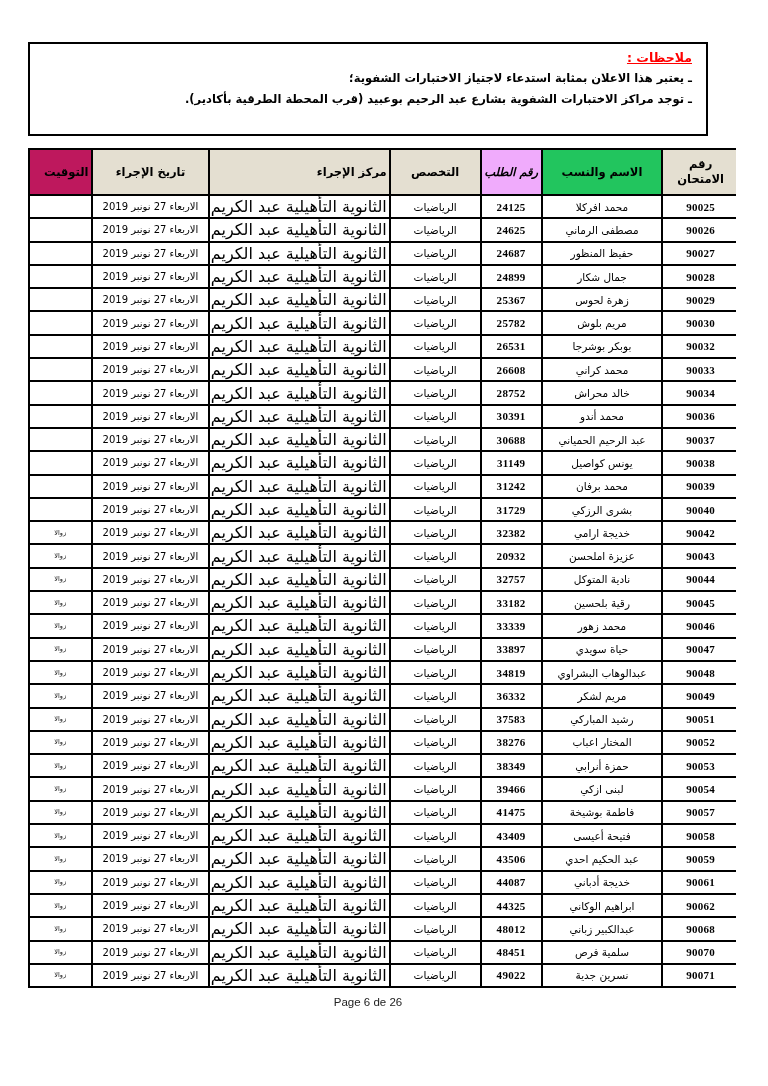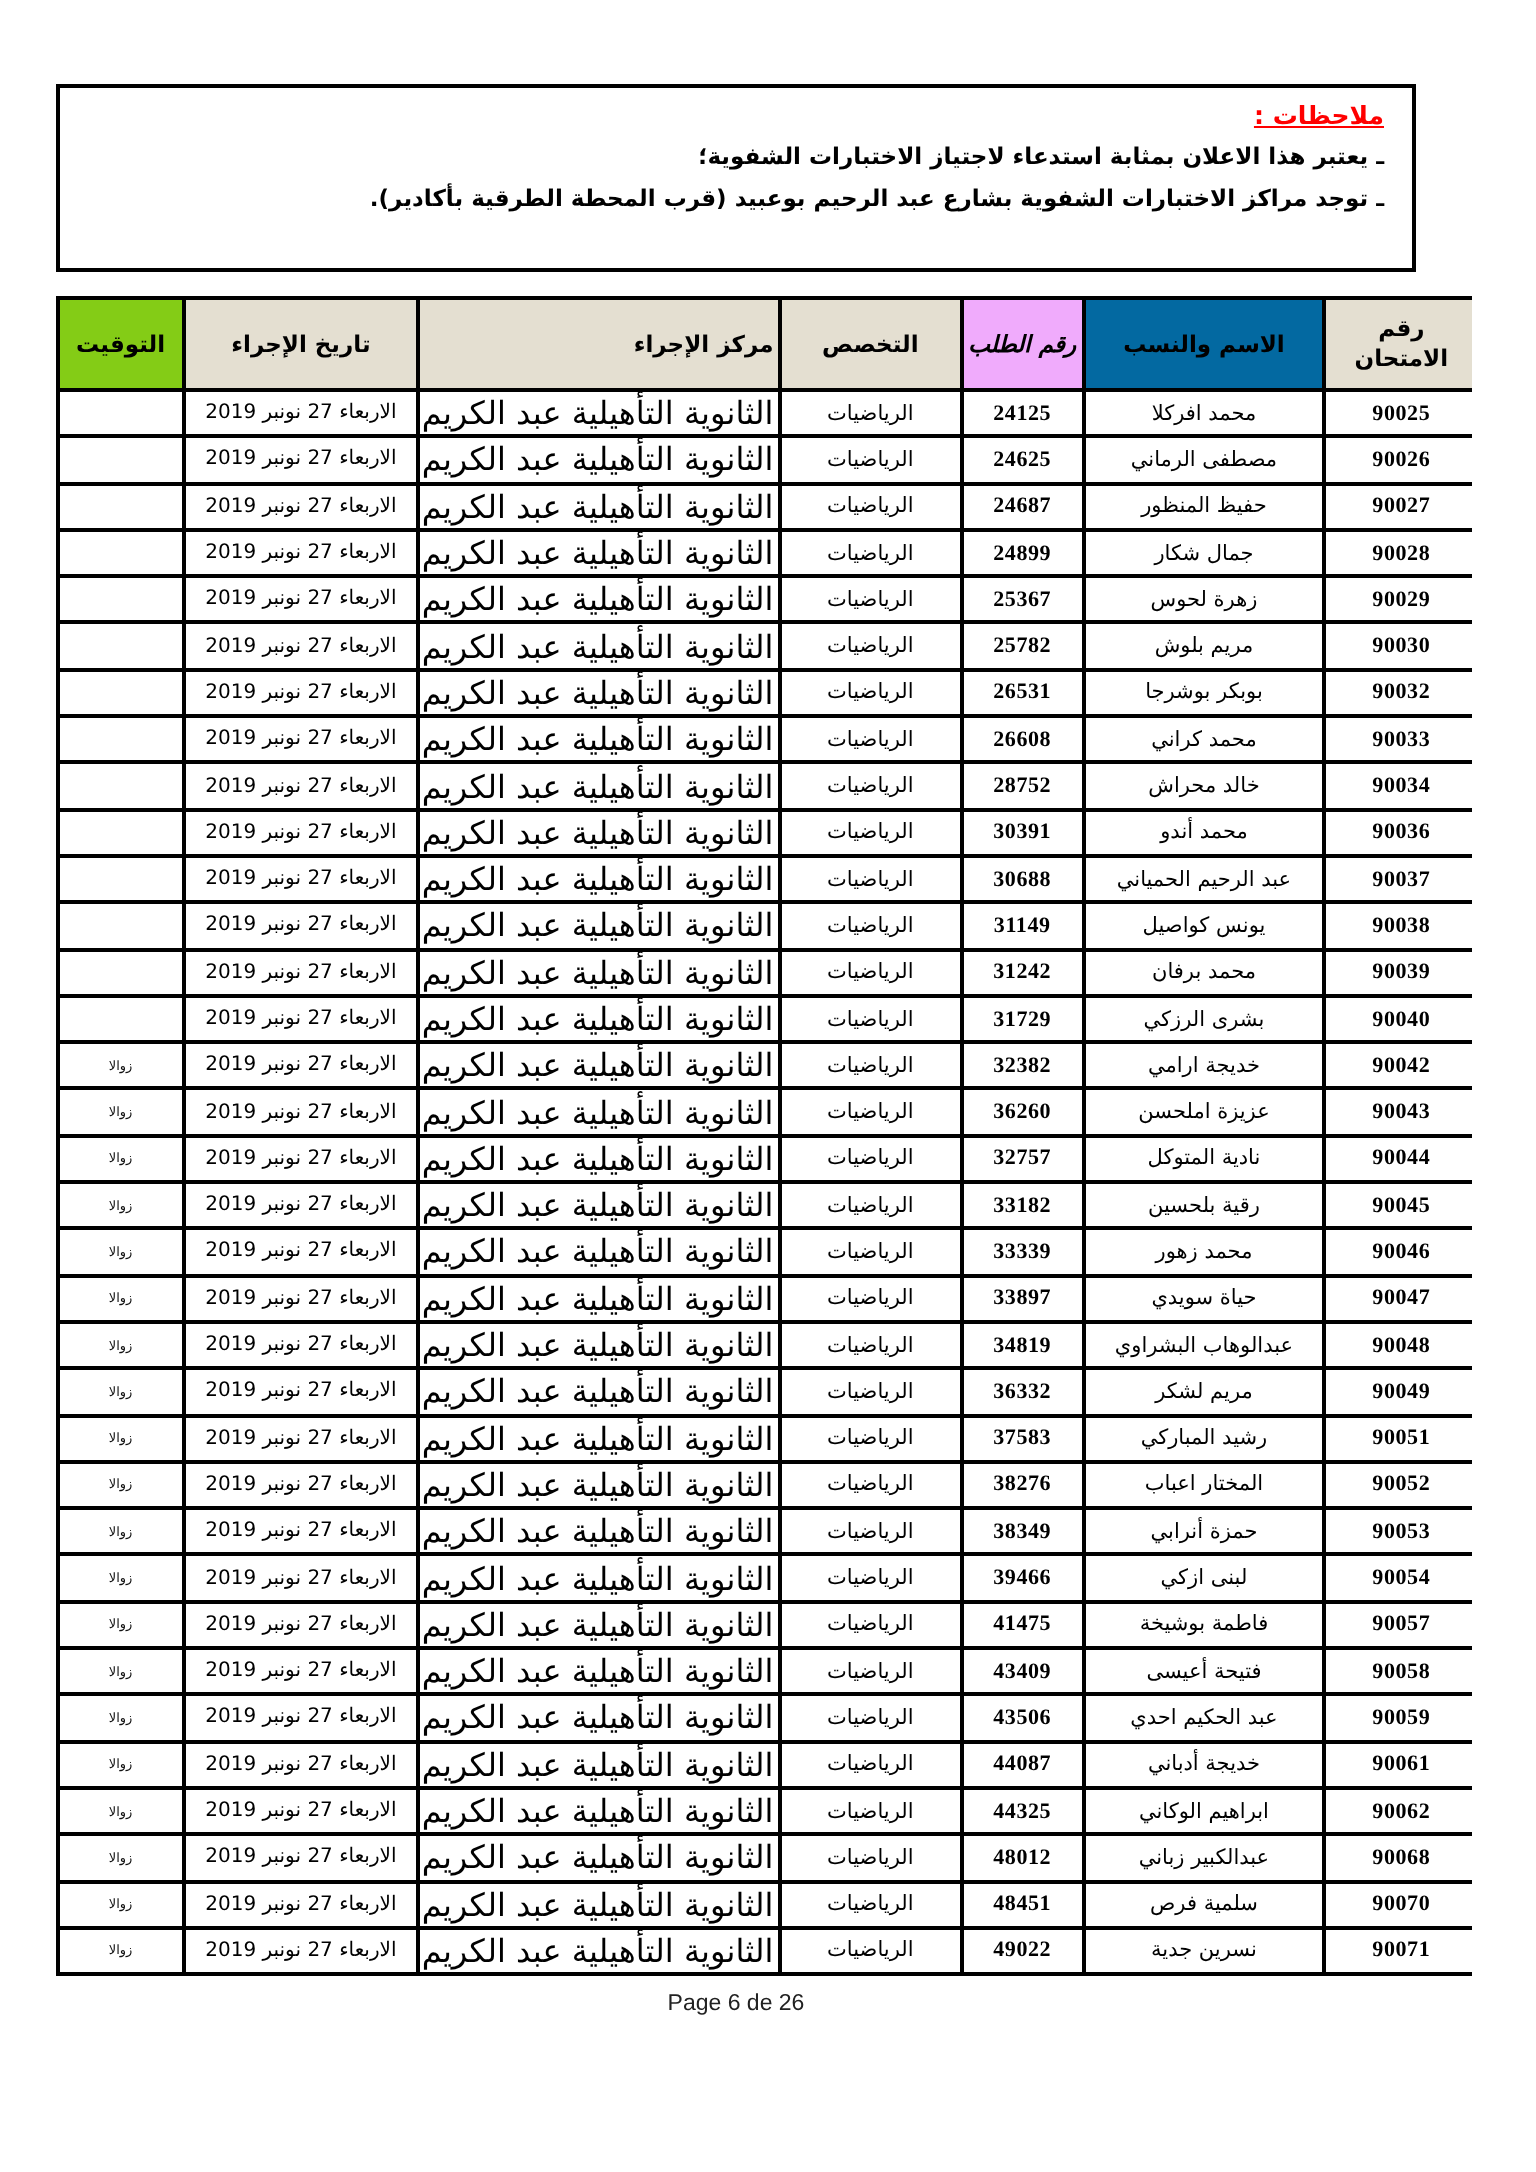--- a/index.html
+++ b/index.html
@@ -98,26 +98,26 @@
       <col style="width:17.0%">
       <col style="width:8.6%">
       <col style="width:12.8%">
       <col style="width:25.4%">
       <col style="width:16.6%">
       <col style="width:8.8%">
     </colgroup>
     <thead>
       <tr>
         <th style="background: rgb(228, 223, 209);">رقم الامتحان</th>
-        <th style="background: #0369a1;">الاسم والنسب</th>
+        <th style="background: #22c55e;">الاسم والنسب</th>
         <th style="background: #f0abfc; font-style: italic;">رقم الطلب</th>
         <th style="background: rgb(228, 223, 209);">التخصص</th>
         <th style="background: rgb(228, 223, 209); text-align: right;">مركز الإجراء</th>
         <th style="background: rgb(228, 223, 209);">تاريخ الإجراء</th>
-        <th style="background: #84cc16;">التوقيت</th>
+        <th style="background: #be185d; text-align: right;">التوقيت</th>
       </tr>
     </thead>
     <tbody>
     <tr>
       <td class="c-num">90025</td>
       <td class="c-name">محمد افركلا</td>
       <td class="c-num">24125</td>
       <td class="c-ar">الرياضيات</td>
       <td class="c-center">الثانوية التأهيلية عبد الكريم الخطابي - أكادير</td>
       <td class="c-date">الاربعاء 27 نونبر 2019</td>
@@ -260,21 +260,21 @@
       <td class="c-num">32382</td>
       <td class="c-ar">الرياضيات</td>
       <td class="c-center">الثانوية التأهيلية عبد الكريم الخطابي - أكادير</td>
       <td class="c-date">الاربعاء 27 نونبر 2019</td>
       <td class="c-time">زوالا</td>
     </tr>
 
     <tr>
       <td class="c-num">90043</td>
       <td class="c-name">عزيزة املحسن</td>
-      <td class="c-num">36260</td>
+      <td class="c-num">20932</td>
       <td class="c-ar">الرياضيات</td>
       <td class="c-center">الثانوية التأهيلية عبد الكريم الخطابي - أكادير</td>
       <td class="c-date">الاربعاء 27 نونبر 2019</td>
       <td class="c-time">زوالا</td>
     </tr>
 
     <tr>
       <td class="c-num">90044</td>
       <td class="c-name">نادية المتوكل</td>
       <td class="c-num">32757</td>

